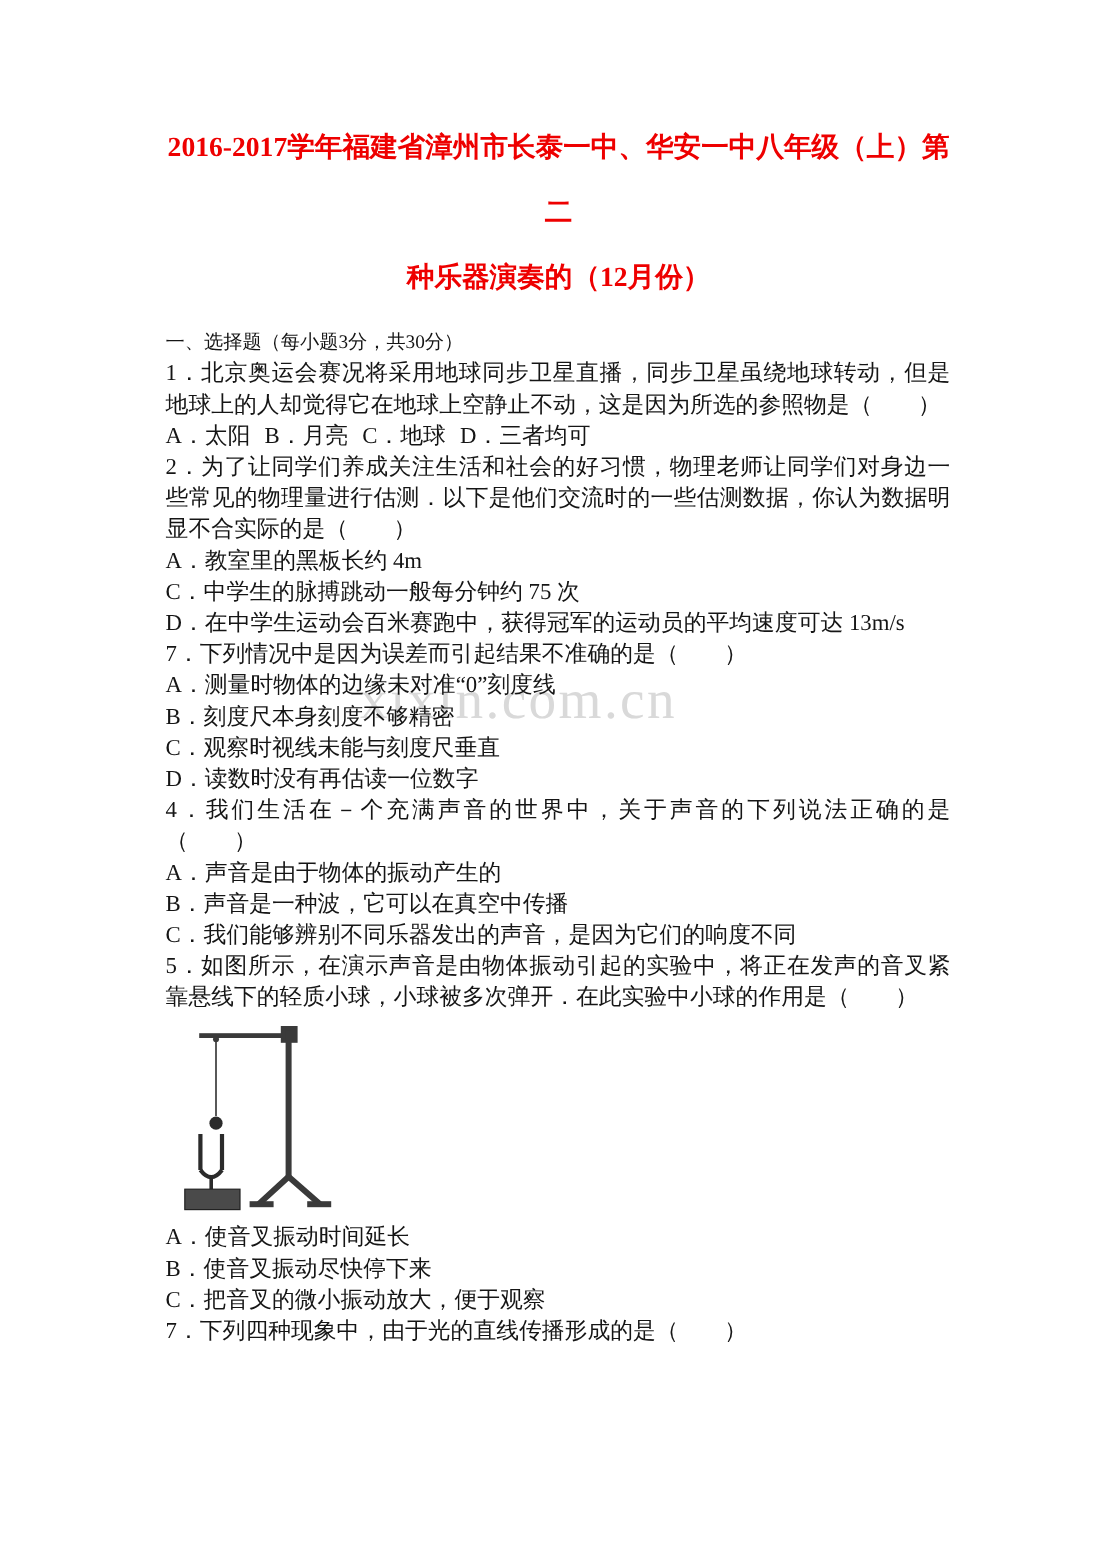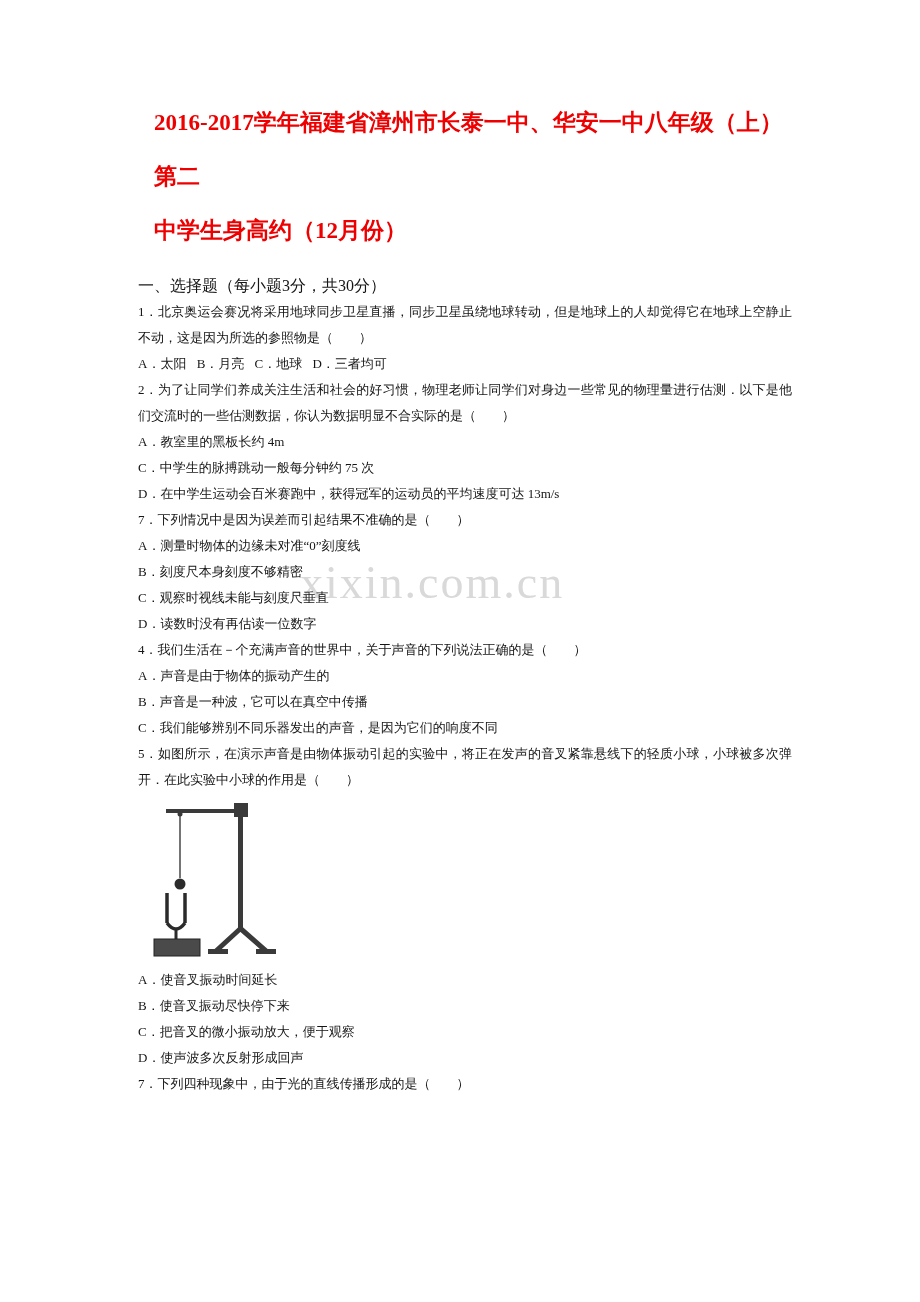--- a/index.html
+++ b/index.html
@@ -30,37 +30,37 @@
     color:var(--watermark-color);
     white-space:nowrap;
     user-select:none;
   }
   .content{
     position:relative;
     z-index:1;
     padding:96px 128px 40px 138px;
   }
   .title{
-    margin:0 0 14px 16px;
-    text-align:left;
+    margin:0 0 14px 1px;
+    text-align:center;
     color:var(--title-color);
     font-size:23px;
     font-weight:bold;
     line-height:54px;
   }
   .title .tline{display:block;}
   .sec-heading{
     margin:0;
     font-weight:normal;
     font-size:16px;
     line-height:27px;
   }
   .para{
     margin:0;
-    font-size:13px;
+    font-size:19px;
     line-height:26px;
     text-align:justify;
   }
   .opts-inline{word-spacing:7px;}
   .figure{
     margin:6px 0 8px 2px;
     width:160px;
     height:160px;
   }
   .figure svg{display:block;}
@@ -69,21 +69,21 @@
 <body>
 
 <div class="page">
 
   <div class="watermark">xixin.com.cn</div>
 
   <div class="content">
 
     <h1 class="title">
       <span class="tline">2016-2017学年福建省漳州市长泰一中、华安一中八年级（上）第二</span>
-      <span class="tline">中学生身高约（12月份）</span>
+      <span class="tline">种乐器演奏的（12月份）</span>
     </h1>
 
     <p class="sec-heading">一、选择题（每小题3分，共30分）</p>
 
     <p class="para">1．北京奥运会赛况将采用地球同步卫星直播，同步卫星虽绕地球转动，但是地球上的人却觉得它在地球上空静止不动，这是因为所选的参照物是（　　）</p>
     <p class="para opts-inline">A．太阳 B．月亮 C．地球 D．三者均可</p>
 
     <p class="para">2．为了让同学们养成关注生活和社会的好习惯，物理老师让同学们对身边一些常见的物理量进行估测．以下是他们交流时的一些估测数据，你认为数据明显不合实际的是（　　）</p>
     <p class="para">A．教室里的黑板长约 4m</p>
     <p class="para">C．中学生的脉搏跳动一般每分钟约 75 次</p>
@@ -127,19 +127,18 @@
         <line x1="36" y1="131" x2="36" y2="140" stroke="#2b2b2b" stroke-width="3"></line>
 
         <rect x="14" y="140" width="46" height="17" fill="#4a4a4a"></rect>
         <rect x="14" y="140" width="46" height="17" fill="none" stroke="#222" stroke-width="1"></rect>
       </svg>
     </div>
 
     <p class="para">A．使音叉振动时间延长</p>
     <p class="para">B．使音叉振动尽快停下来</p>
     <p class="para">C．把音叉的微小振动放大，便于观察</p>
-    <p class="para">D．使声波多次反射形成回声</p>
 
 
     <p class="para">7．下列四种现象中，由于光的直线传播形成的是（　　）</p>
 
   </div>
 </div>
 
 </body></html>

